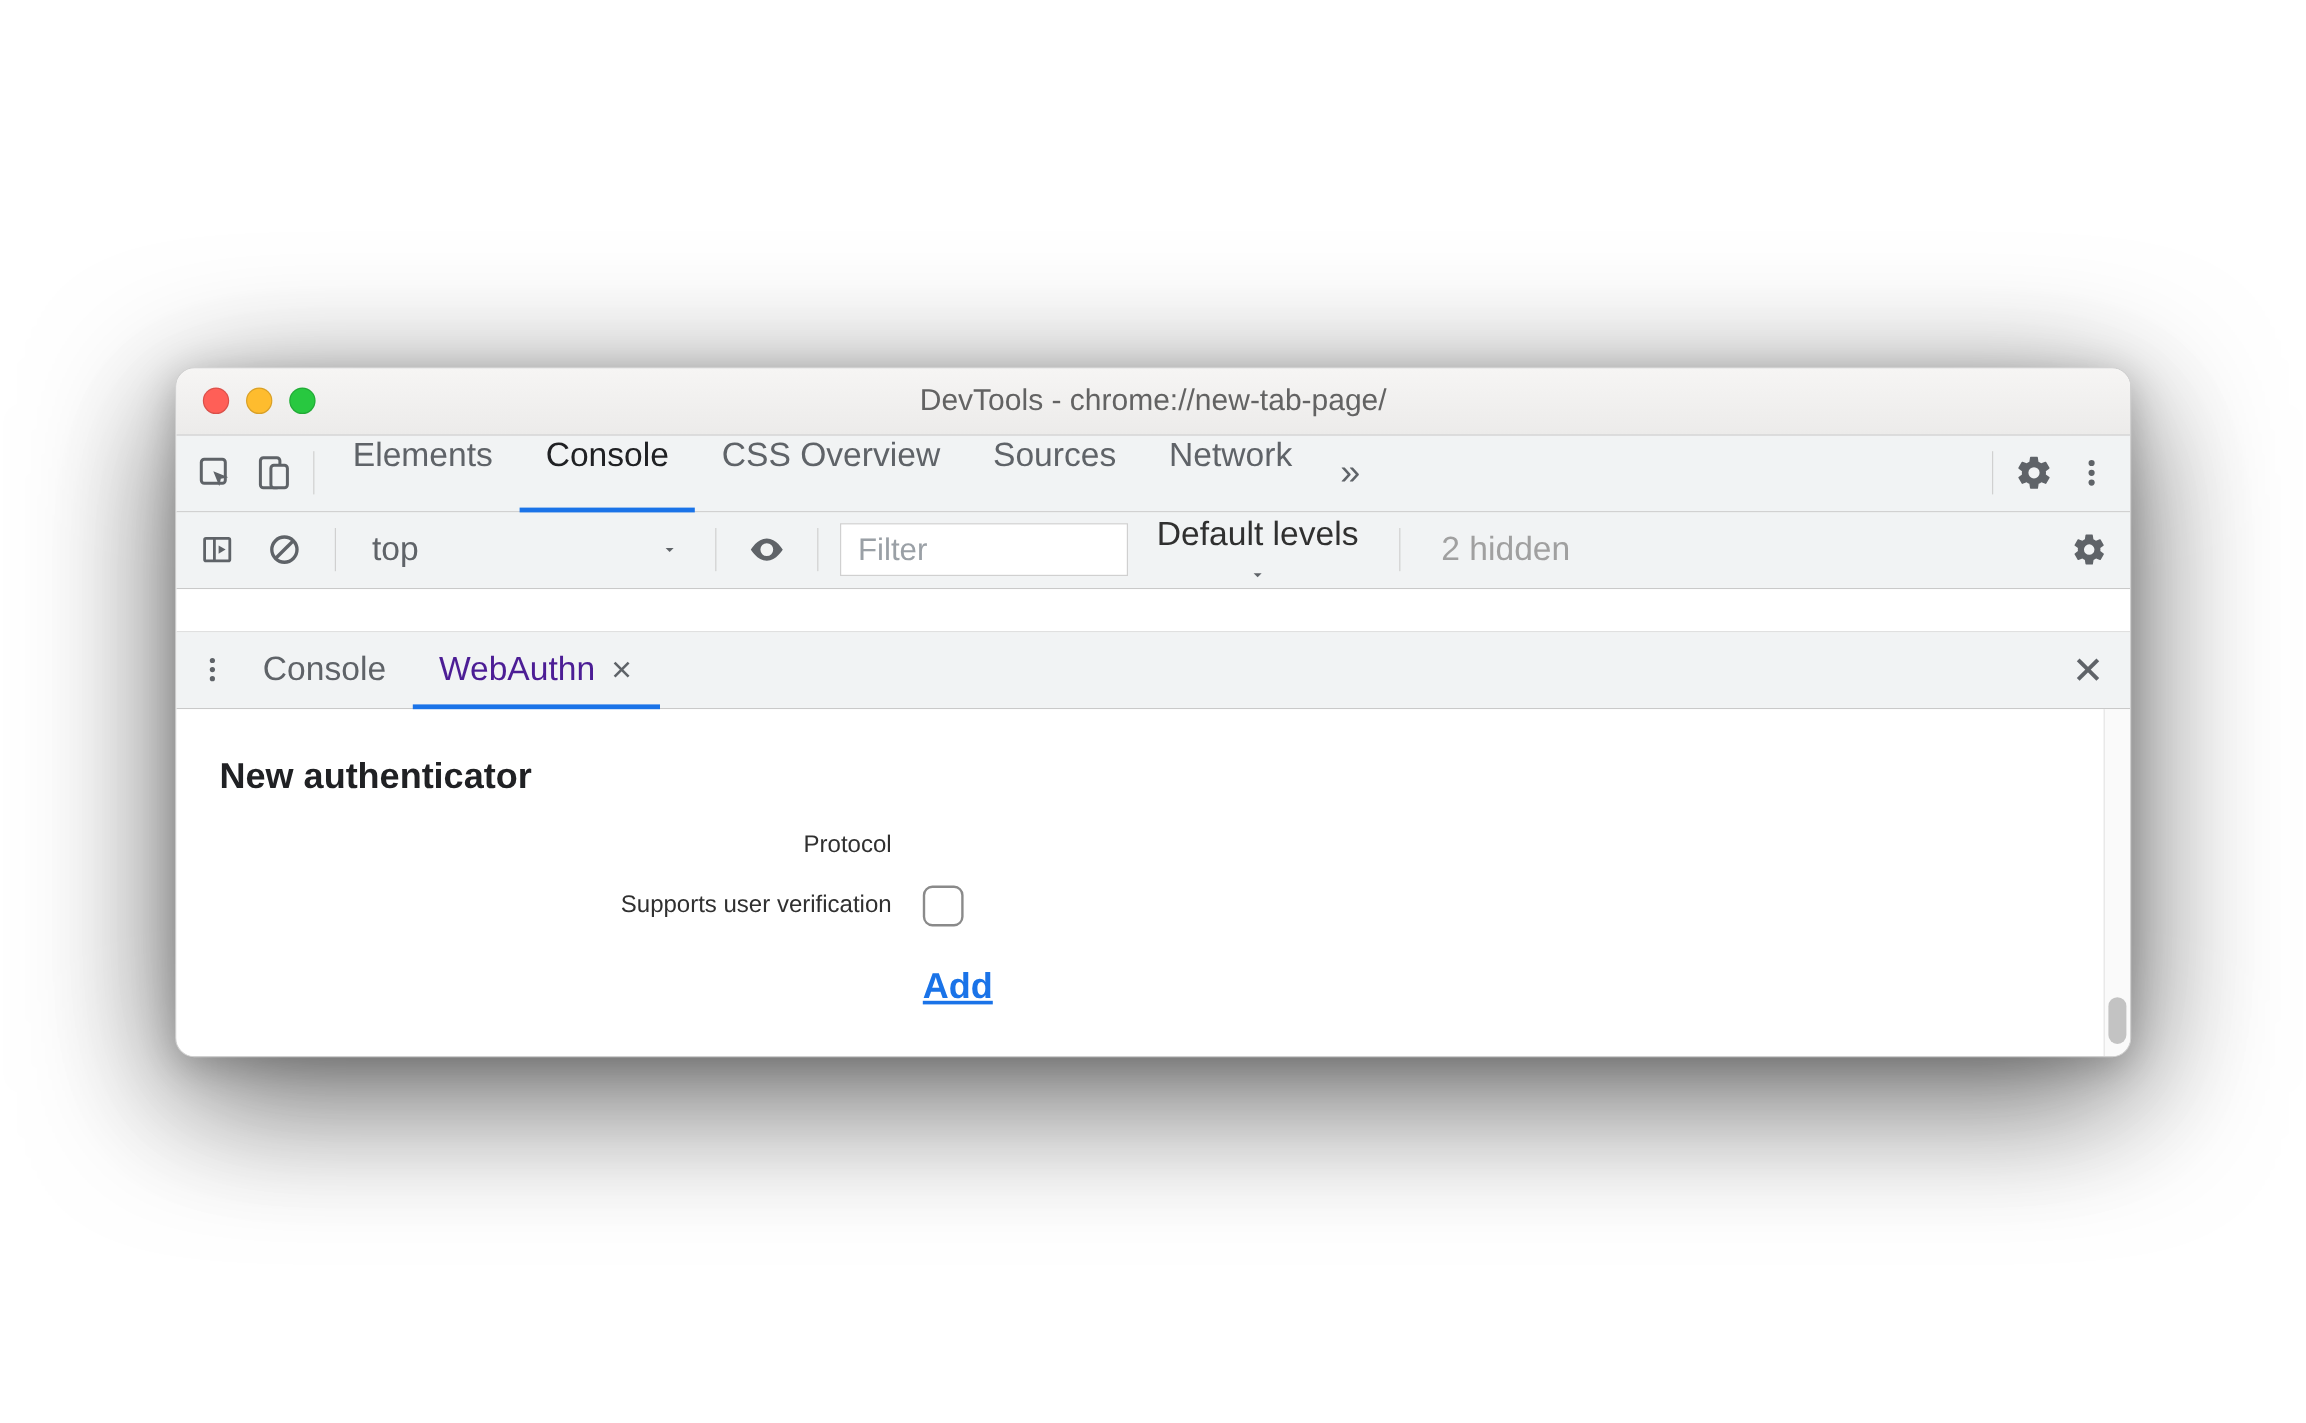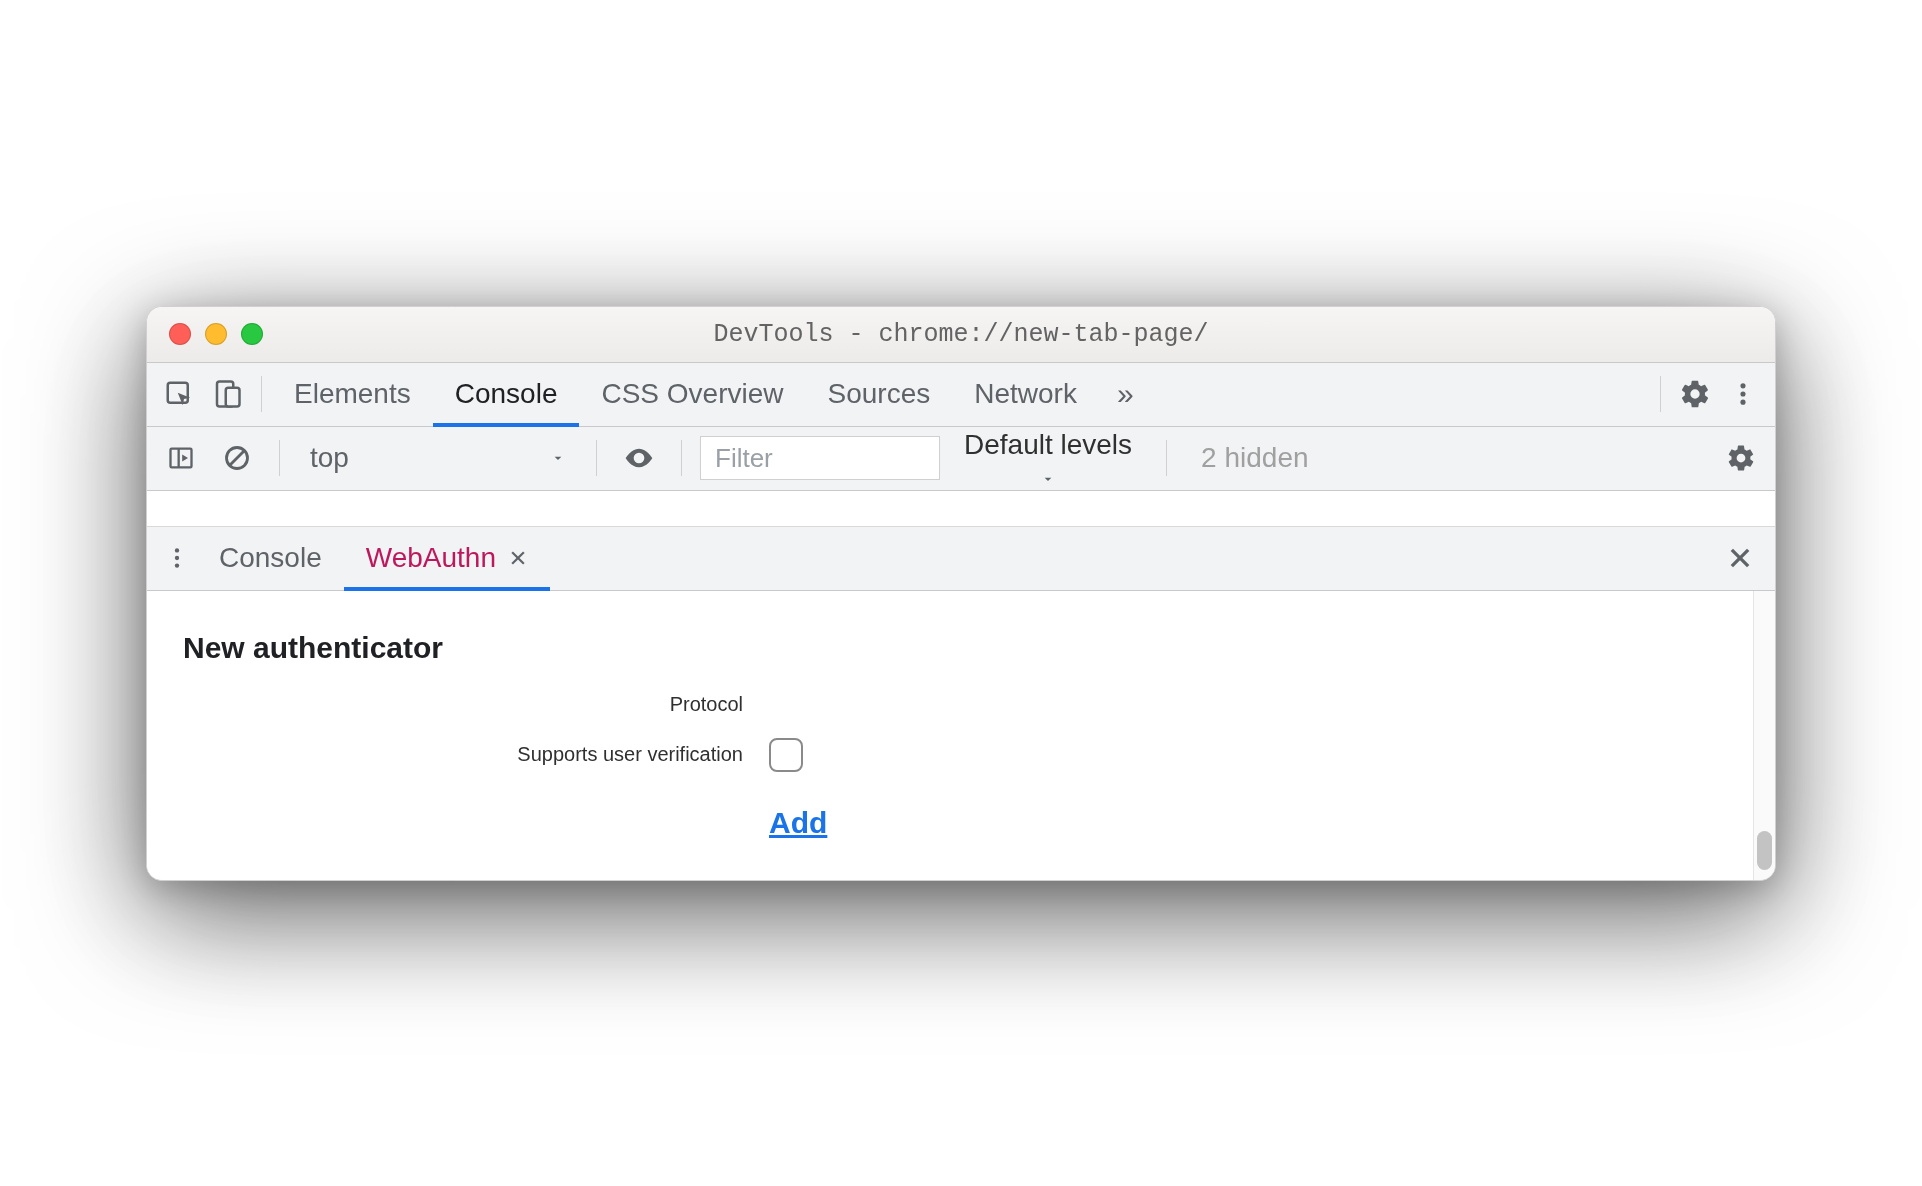--- a/index.html
+++ b/index.html
@@ -23,21 +23,20 @@
     border:1px solid #d0d0d0;
   }
 
   
   .titlebar {
     height:56px;
     background:linear-gradient(#f6f5f4,#ecebea);
     border-bottom:1px solid #c9c9c9;
     display:flex; align-items:center;
     position:relative;
-    font-family:Liberation Mono, monospace;
   }
   .traffic { display:flex; gap:14px; margin-left:22px;}
   .dot { width:22px; height:22px; border-radius:50%; }
   .dot.red { background:#ff5f57; box-shadow:inset 0 0 0 1px rgba(0,0,0,.15);}
   .dot.yellow { background:#febc2e; box-shadow:inset 0 0 0 1px rgba(0,0,0,.15);}
   .dot.green { background:#28c840; box-shadow:inset 0 0 0 1px rgba(0,0,0,.15);}
   .title { position:absolute; left:0; right:0; text-align:center; font-size:25px; color:#636363;}
 
   
   .tabbar {
@@ -45,21 +44,21 @@
     background:#f1f3f4;
     border-bottom:1px solid #c9c9c9;
     display:flex; align-items:center;
     padding:0 8px;
     color:#5f6368;
   }
   .tb-iconbtn { width:48px; height:48px; display:flex; align-items:center; justify-content:center; cursor:pointer; }
   .vsep { width:1px; height:36px; background:#d0d0d0; margin:0 10px; }
   .tabs { display:flex; align-items:stretch; height:100%; }
   .tab {
-    padding:0 22px; display:flex; align-items:center; font-size:28px; color:#5f6368; cursor:pointer; position:relative;
+    padding:0 22px; display:flex; font-size:28px; color:#5f6368; cursor:pointer; position:relative;
   }
   .tab.active { color:#202124; }
   .tab.active::after { content:""; position:absolute; left:0; right:0; bottom:-1px; height:4px; background:#1a73e8;}
   .tb-right { margin-left:auto; display:flex; align-items:center; }
   .chevrons { font-size:30px; color:#5f6368; padding:0 18px; cursor:pointer; letter-spacing:-4px;}
 
   
   .consolebar {
     height:64px;
     background:#f1f3f4;
@@ -89,21 +88,21 @@
   
   .drawer-tabs {
     height:64px; background:#f1f3f4; border-bottom:1px solid #c9c9c9;
     display:flex; align-items:center; padding:0 10px;
   }
   .dt-kebab { width:40px; display:flex; align-items:center; justify-content:center; cursor:pointer; }
   .dt-tab {
     padding:0 22px; height:100%; display:flex; align-items:center; gap:12px;
     font-size:28px; color:#5f6368; position:relative; cursor:pointer;
   }
-  .dt-tab.active { color:#be185d; }
+  .dt-tab.active { color:#4c1d95; }
   .dt-tab.active::after { content:""; position:absolute; left:0; right:0; bottom:-1px; height:4px; background:#1a73e8;}
   .dt-close { margin-left:auto; width:50px; display:flex; align-items:center; justify-content:center; cursor:pointer; }
 
   
   .content-wrap { display:flex; }
   .content {
     flex:1; background:#fff; padding:30px 32px 40px 32px;
   }
   .scrollbar-track {
     width:22px; background:#fafafa; border-left:1px solid #e5e5e5; position:relative;

